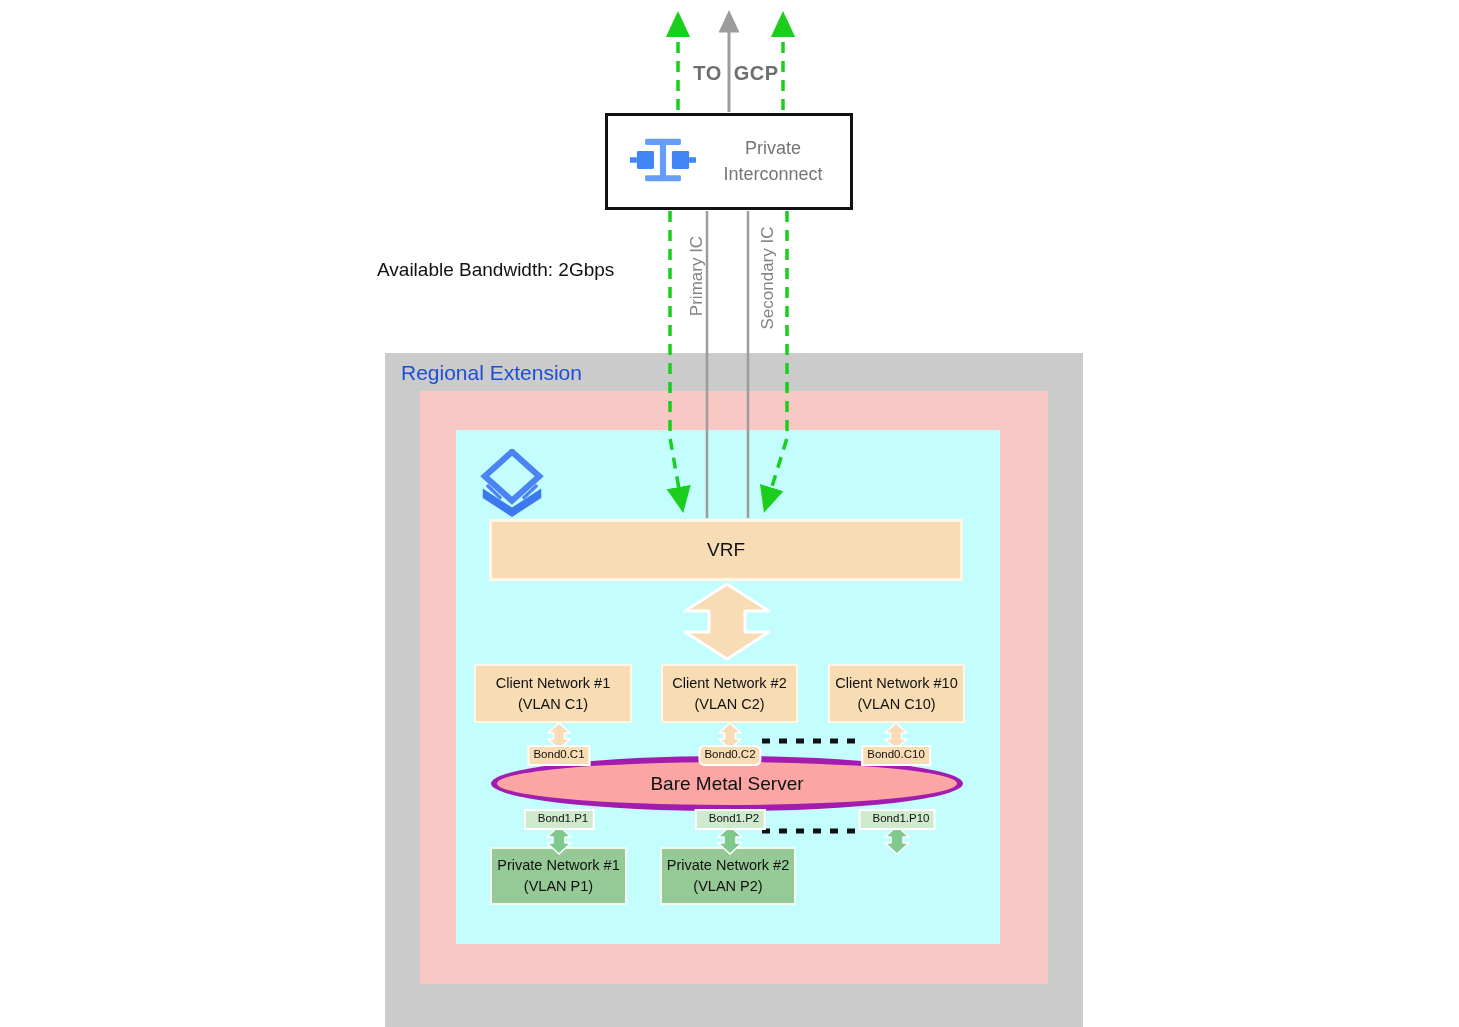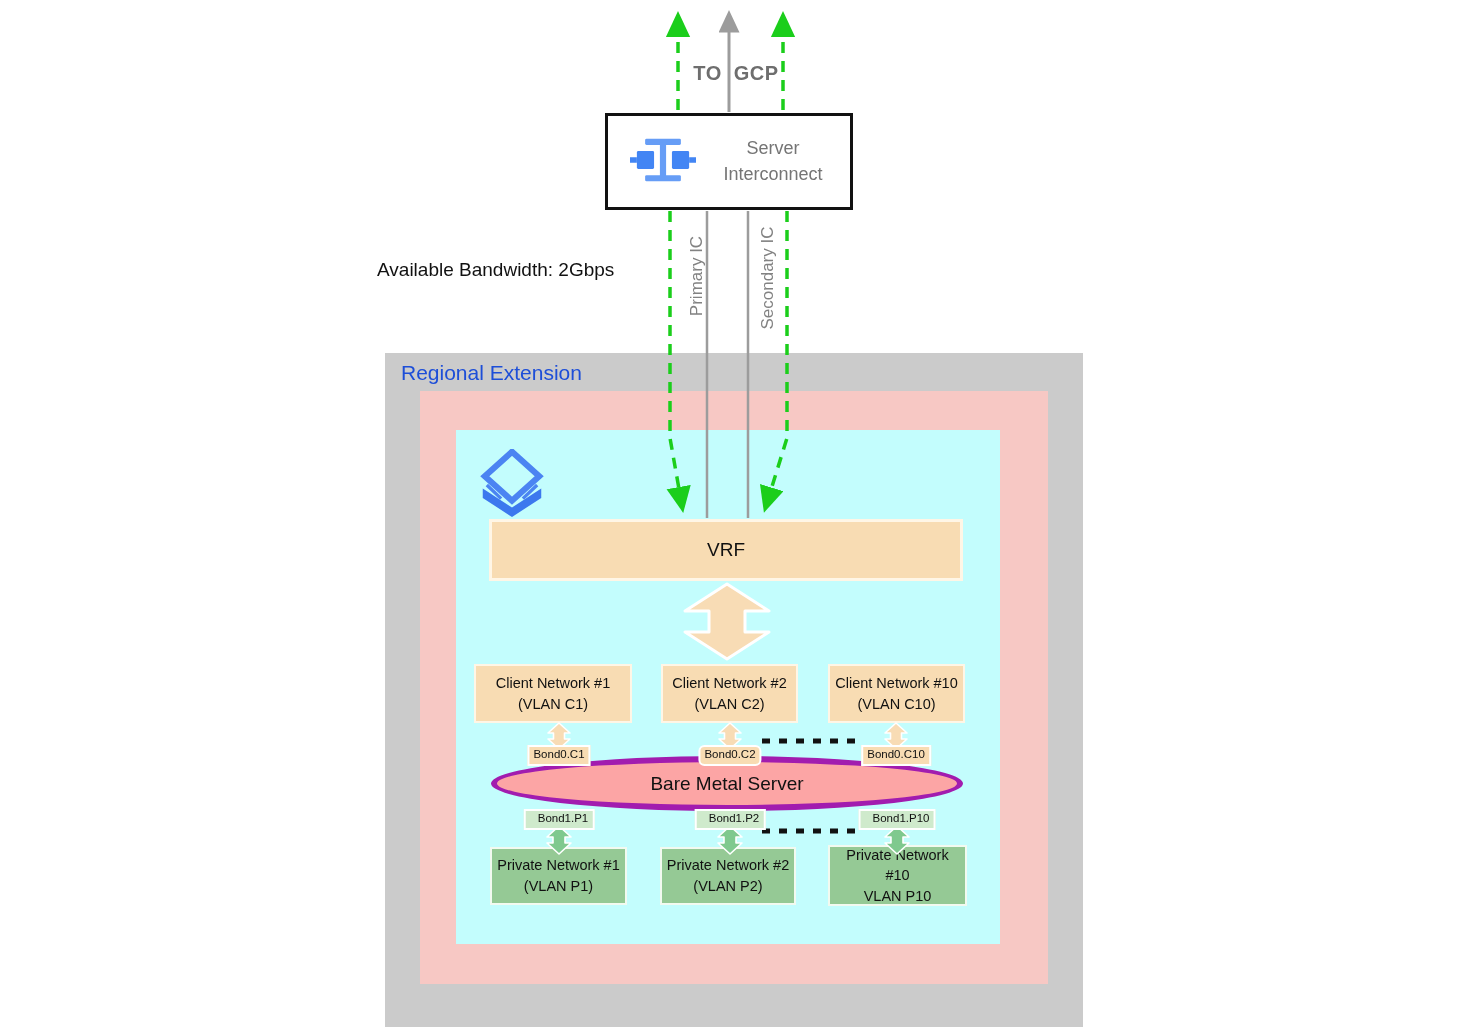--- a/index.html
+++ b/index.html
@@ -135,21 +135,21 @@
         <rect x="22" y="2" width="52" height="9" rx="2" fill="#669DF6"></rect>
         <rect x="22" y="55" width="52" height="9" rx="2" fill="#669DF6"></rect>
         <rect x="43.5" y="8" width="9" height="50" fill="#669DF6"></rect>
         <rect x="10" y="20" width="25" height="26" rx="2" fill="#4285F4"></rect>
         <rect x="0" y="29" width="10" height="8" fill="#4285F4"></rect>
         <rect x="61" y="20" width="25" height="26" rx="2" fill="#4285F4"></rect>
         <rect x="86" y="29" width="10" height="8" fill="#4285F4"></rect>
       </svg>
     </div>
     <div class="partner-text">
-      <div>Server</div>
+      <div>Private</div>
       <div>Interconnect</div>
     </div>
   </div>
 
   <div class="bandwidth-note">Available Bandwidth: 2Gbps</div>
 
   <div class="rot-label rot-primary">Primary IC</div>
   <div class="rot-label rot-secondary">Secondary IC</div>
 
   <div class="layers-icon-wrap">
@@ -192,25 +192,20 @@
 
   <div class="net-box green private-1">
     <div>Private Network #1</div>
     <div>(VLAN P1)</div>
     <div></div>
   </div>
   <div class="net-box green private-2">
     <div>Private Network #2</div>
     <div>(VLAN P2)</div>
     <div></div>
-  </div>
-  <div class="net-box green private-10">
-    <div>Private Network</div>
-    <div>#10</div>
-    <div>VLAN P10</div>
   </div>
 
   <svg class="connector-layer" viewBox="0 0 1459 1027">
     <defs>
       <marker id="arrow-green" orient="auto" markerWidth="9" markerHeight="8" refX="5.5" refY="3.5">
         <path d="M0,0 L7.5,3.5 L0,7 Z" fill="#1BCE1B"></path>
       </marker>
       <marker id="arrow-gray" orient="auto" markerWidth="9" markerHeight="8" refX="5.5" refY="3.5">
         <path d="M0,0 L7.5,3.5 L0,7 Z" fill="#9c9c9c"></path>
       </marker>

